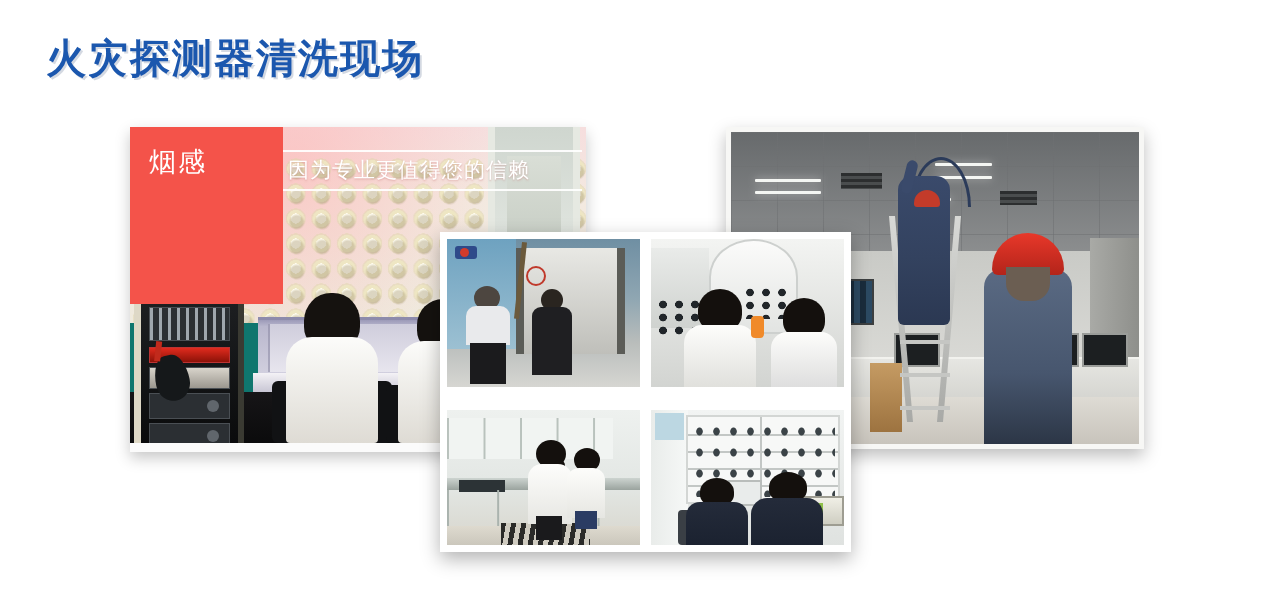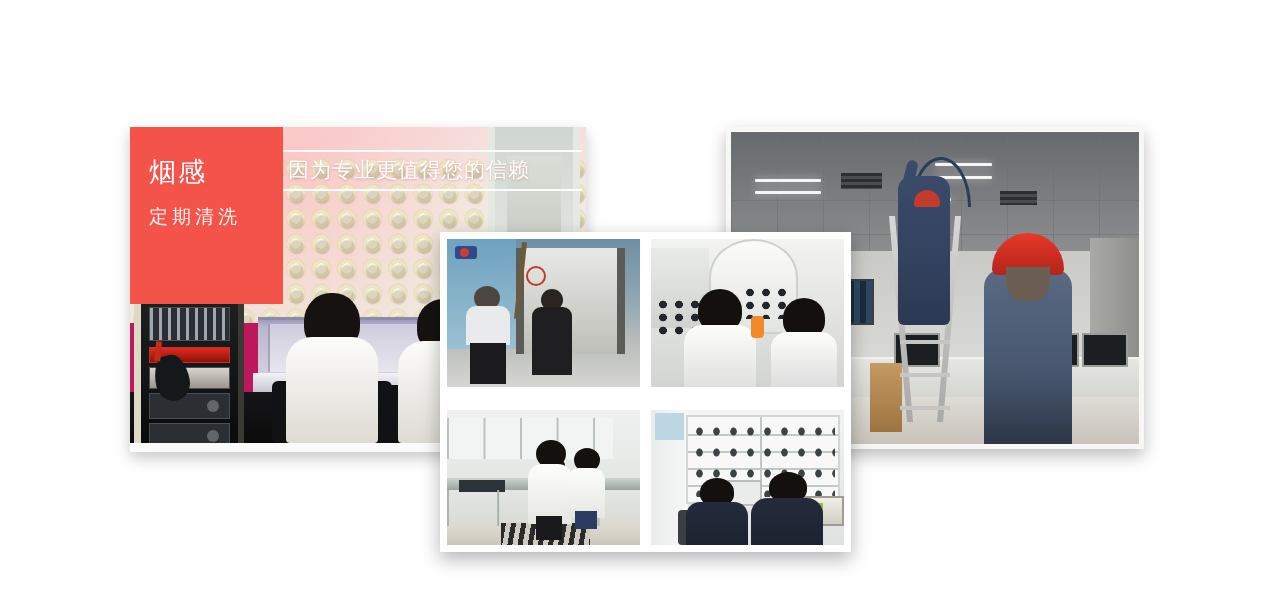--- a/index.html
+++ b/index.html
@@ -24,21 +24,21 @@
   
   .photo { position: absolute; overflow: hidden; background: #fff; }
   .photo .inner { position: absolute; inset: 0; overflow: hidden; }
 
   
   #photo-left {
     left: 130px; top: 127px; width: 456px; height: 325px;
     border-bottom: 9px solid #fbfbfb;
     box-shadow: 0 6px 14px rgba(0,0,0,.22);
   }
-  #photo-left .inner { background: #be185d; text-decoration: underline; }
+  #photo-left .inner { background: #0f766e; text-decoration: underline; }
   
   .det-wall {
     position: absolute; left: 0; top: 0; width: 100%; height: 62%;
     background:
       radial-gradient(circle at 35% 20%, rgba(255,175,175,.55), rgba(255,255,255,0) 60%),
       linear-gradient(180deg,#f6dede 0%, #f3e9e0 38%, #efeade 100%);
   }
   .det-grid {
     position: absolute; left: 0; top: 16%; width: 100%; height: 84%;
     background-image:
@@ -115,21 +115,21 @@
   .doorframe {
     position: absolute; right: 6px; top: 0; width: 92px; height: 68%;
     background: linear-gradient(180deg,#cfd6cf,#eef1ec);
     border: 7px solid #e6e9e2; border-top: none;
   }
   .doorframe::after { content:""; position:absolute; inset: 14% 16% 6% 16%; background: linear-gradient(180deg,#d9ded6,#b8c0b6); }
 
   
   #badge {
     position: absolute; left: 130px; top: 127px; width: 153px; height: 177px;
-    background: #f4534a; color: #fff; padding: 29px 0 0 19px;
+    background: #f4534a; color: #fff; padding: 19px 0 0 19px;
   }
   #badge .big {
     font-size: 27px; line-height: 1.16; letter-spacing: 2px; font-weight: 500;
     font-family: "DejaVu Sans", sans-serif;
   }
   #badge .small {
     margin-top: 16px; font-size: 19px; line-height: 1.45; letter-spacing: 4px;
     color: rgba(255,255,255,.93); font-family: "DejaVu Sans", sans-serif;
   }
 
@@ -287,20 +287,21 @@
   #cell-br .mon { position: absolute; left: 40%; top: 52%; width: 34px; height: 26px; background: #e9eceb; border: 2px solid #b9bdbb; }
   #cell-br .instr { position: absolute; left: 72%; top: 64%; width: 54px; height: 30px; background: linear-gradient(180deg,#f0efe6,#cfcec2); border: 2px solid #9e9d92; }
   #cell-br .instr::after { content:""; position:absolute; left:5px; top:5px; width:26px; height:12px; background:#8fbf4a; }
   #cell-br .chair2 { position: absolute; left: 14%; bottom: 0; width: 46px; height: 26%; background: #3a3f45; border-radius: 4px; }
 </style>
 </head>
 <body>
 
 <div id="page">
 
+  <div class="page-title">火灾探测器清洗现场</div>
 
   <div class="photo" id="photo-left">
     <div class="inner">
       <div class="det-wall">
         <div class="det-grid"></div>
         <div class="det-grid shadow"></div>
       </div>
 
       <div class="shelf-unit"></div>
       <div class="desk-top"></div>
@@ -331,21 +332,20 @@
       <div class="tagline-wrap">
         <div class="tagline-rule"></div>
         <div class="tagline-txt">因为专业更值得您的信赖</div>
         <div class="tagline-rule"></div>
       </div>
     </div>
   </div>
 
   <div id="badge">
     <div class="big">烟感</div>
-    <div class="small">定期清洗</div>
   </div>
 
   <div class="photo" id="photo-right">
     <div class="inner">
       <div class="ceil"></div>
       <div class="tube" style="left:6%;  top:15%; width:16%; height:3px;"></div>
       <div class="tube" style="left:6%;  top:19%; width:16%; height:3px;"></div>
       <div class="tube" style="left:50%; top:10%; width:14%; height:3px;"></div>
       <div class="tube" style="left:50%; top:14%; width:14%; height:3px;"></div>
       <div class="tube" style="left:42%; top:21%; width:12%; height:3px;"></div>

